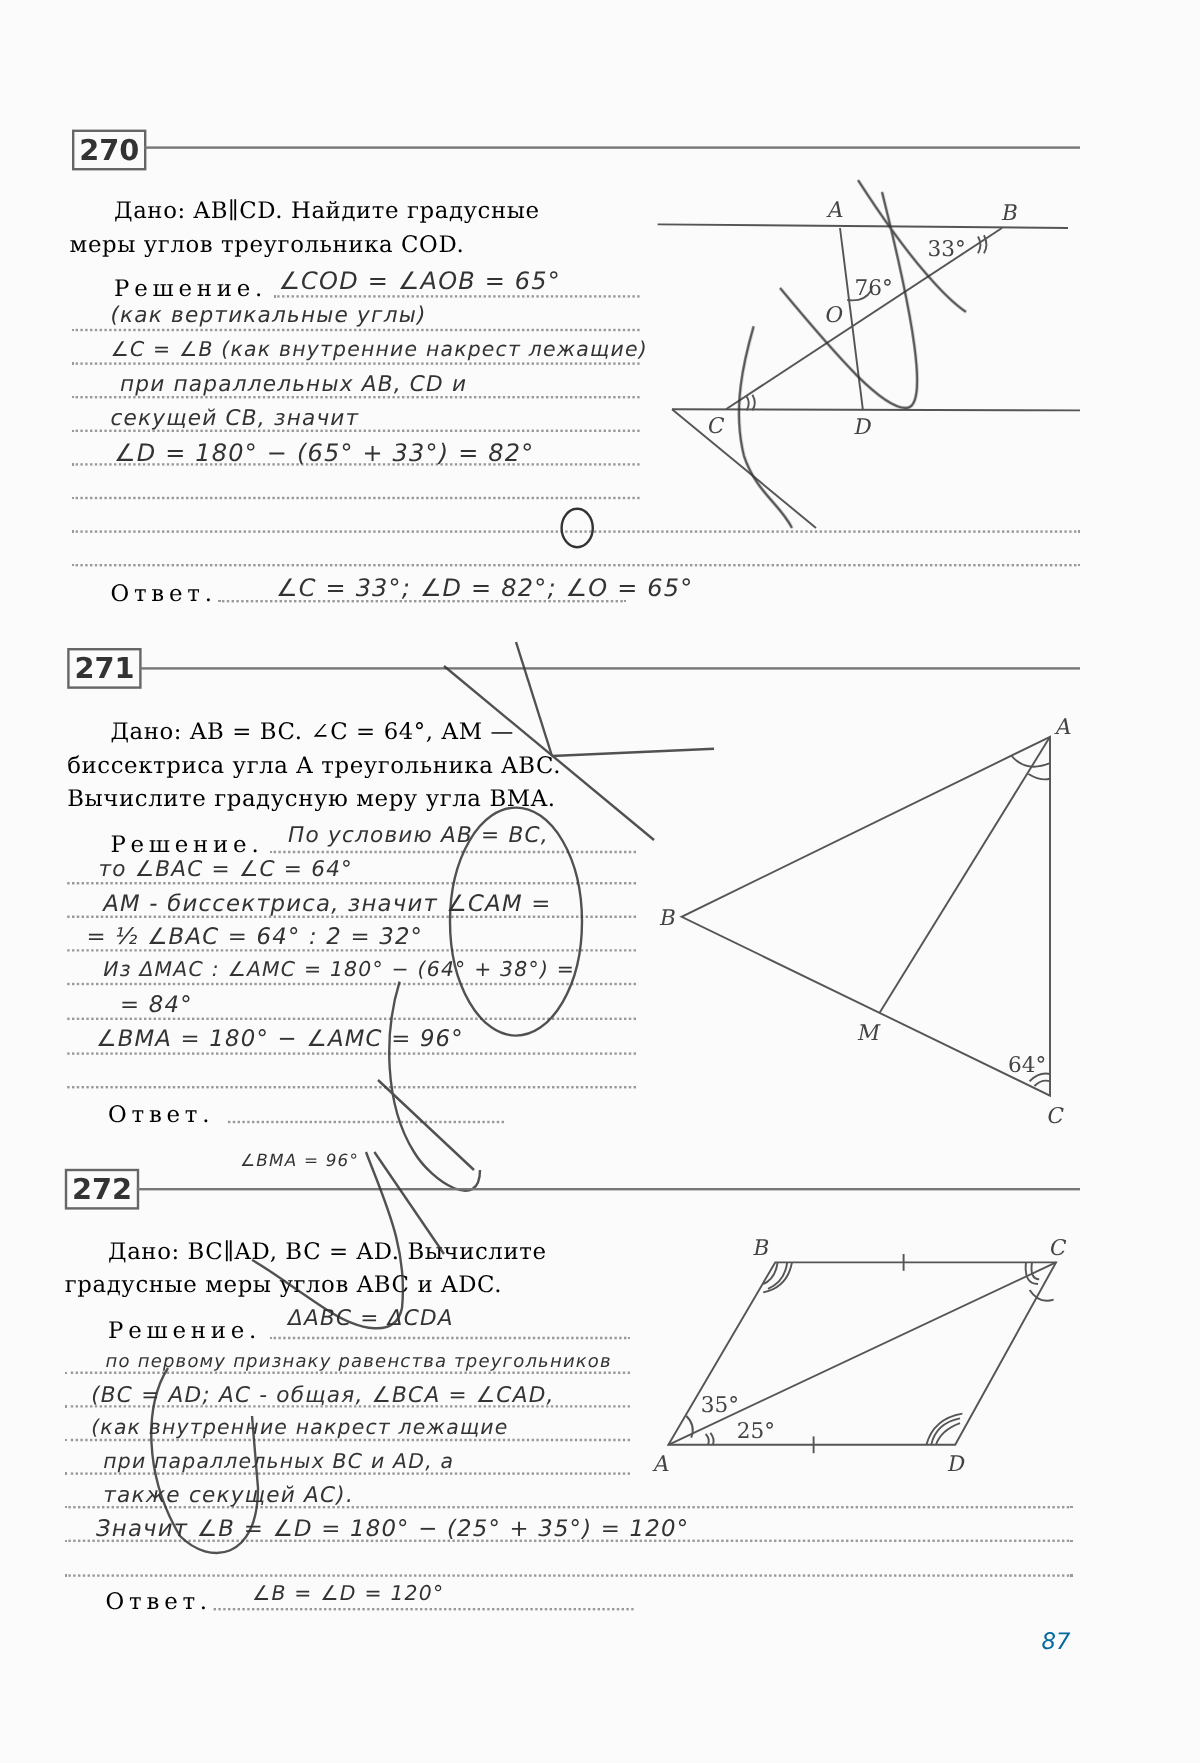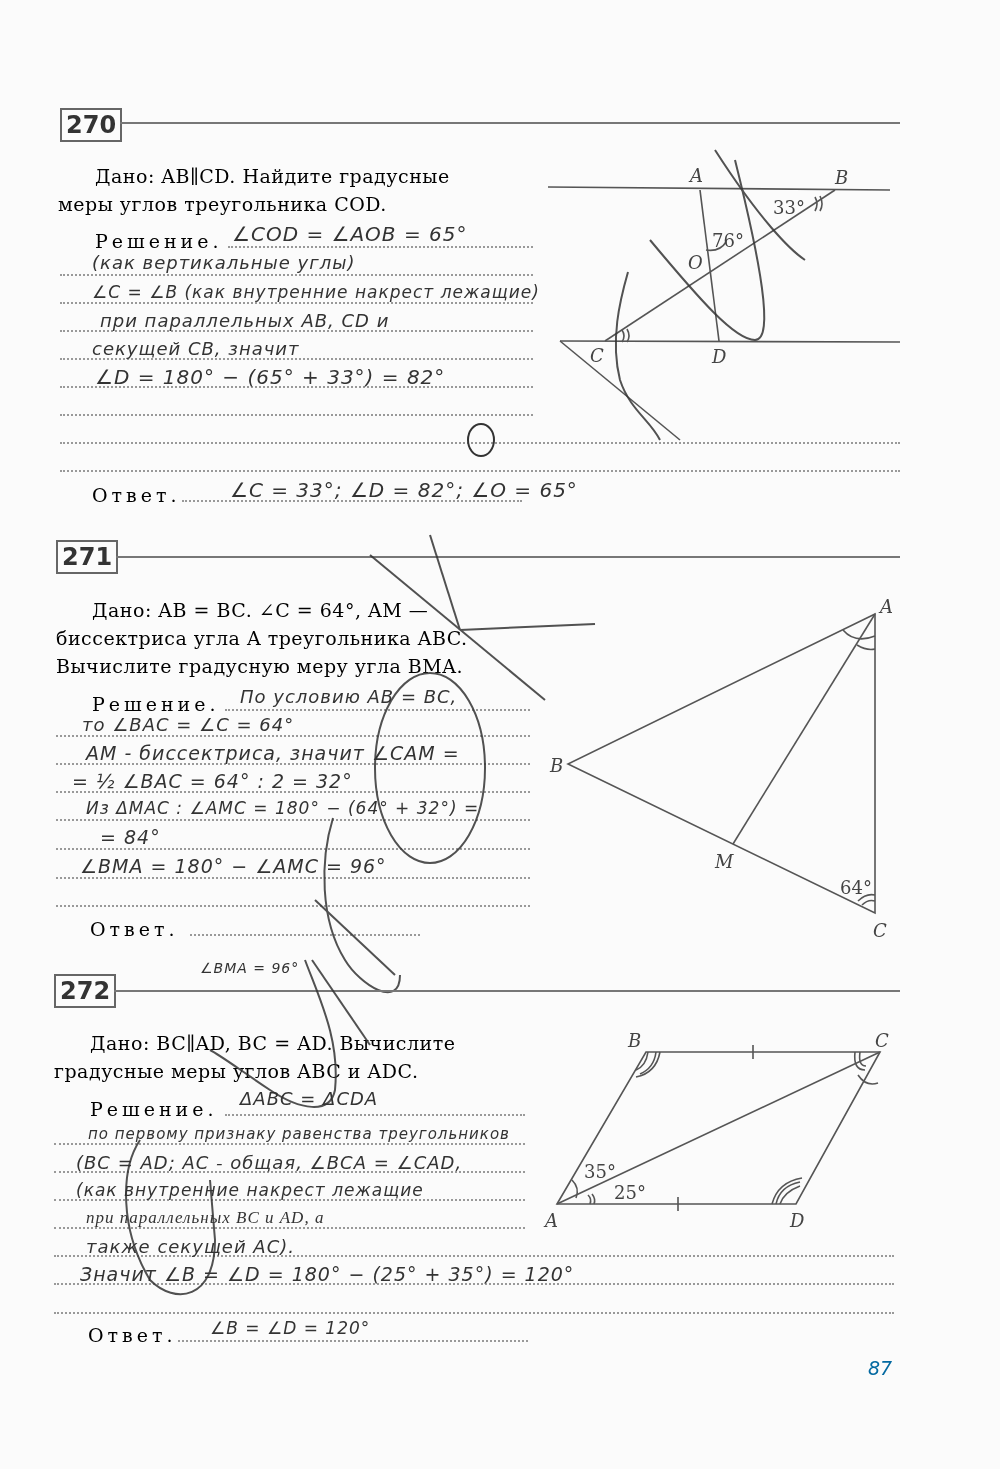--- a/index.html
+++ b/index.html
@@ -93,21 +93,21 @@
   <div class="dots" style="left:56px;top:791px;width:474px;"></div>
   <div class="dots" style="left:56px;top:819px;width:474px;"></div>
   <div class="dots" style="left:56px;top:848px;width:474px;"></div>
   <div class="dots" style="left:56px;top:877px;width:474px;"></div>
   <div class="dots" style="left:56px;top:905px;width:474px;"></div>
 
   <div class="hw" style="left:240px;top:686px;">По условию AB = BC,</div>
   <div class="hw" style="left:82px;top:714px;">то ∠BAC = ∠C = 64°</div>
   <div class="hw" style="left:86px;top:742px;font-size:19px;">AM - биссектриса, значит ∠CAM =</div>
   <div class="hw" style="left:72px;top:770px;font-size:19px;">= ½ ∠BAC = 64° : 2 = 32°</div>
-  <div class="hw" style="left:86px;top:798px;font-size:17px;">Из ΔMAC : ∠AMC = 180° − (64° + 32°) =</div>
+  <div class="hw" style="left:86px;top:798px;font-size:17px;">Из ΔMAC : ∠AMC = 180° − (64° + 38°) =</div>
   <div class="hw" style="left:100px;top:826px;font-size:19px;">= 84°</div>
   <div class="hw" style="left:80px;top:855px;font-size:19px;">∠BMA = 180° − ∠AMC = 96°</div>
 
   <div class="ptext spaced" style="left:90px;top:918px;">Ответ.</div>
   <div class="dots" style="left:190px;top:934px;width:230px;"></div>
   <div class="hw" style="left:200px;top:960px;font-size:14px;text-align:right;">∠BMA = 96°</div>
 
   <svg class="fig" width="1000" height="1469">
     <g stroke="#555" stroke-width="1.6" fill="none">
       <polygon points="875,614 568,764 875,913"></polygon>
@@ -148,21 +148,21 @@
   <div class="dots" style="left:54px;top:1199px;width:471px;"></div>
   <div class="dots" style="left:54px;top:1227px;width:471px;"></div>
   <div class="dots" style="left:54px;top:1255px;width:840px;"></div>
   <div class="dots" style="left:54px;top:1283px;width:840px;"></div>
   <div class="dots" style="left:54px;top:1312px;width:840px;"></div>
 
   <div class="hw" style="left:240px;top:1088px;">ΔABC = ΔCDA</div>
   <div class="hw" style="left:88px;top:1125px;font-size:15px;">по первому признаку равенства треугольников</div>
   <div class="hw" style="left:76px;top:1152px;font-size:18px;">(BC = AD; AC - общая, ∠BCA = ∠CAD,</div>
   <div class="hw" style="left:76px;top:1180px;font-size:17px;">(как внутренние накрест лежащие</div>
-  <div class="hw" style="left:86px;top:1208px;font-size:17px;font-family:Liberation Serif, serif;">при параллельных BC и AD, а</div>
+  <div class="hw" style="left:86px;top:1208px;font-size:17px;">при параллельных BC и AD, а</div>
   <div class="hw" style="left:86px;top:1236px;font-size:18px;">также секущей AC).</div>
   <div class="hw" style="left:80px;top:1263px;font-size:19px;">Значит ∠B = ∠D = 180° − (25° + 35°) = 120°</div>
 
   <div class="ptext spaced" style="left:88px;top:1324px;">Ответ.</div>
   <div class="dots" style="left:178px;top:1340px;width:350px;"></div>
   <div class="hw" style="left:210px;top:1318px;font-size:17px;">∠B = ∠D = 120°</div>
 
   <svg class="fig" width="1000" height="1469">
     <g stroke="#555" stroke-width="1.6" fill="none">
       <polygon points="557,1204 646,1052 880,1052 796,1204"></polygon>

